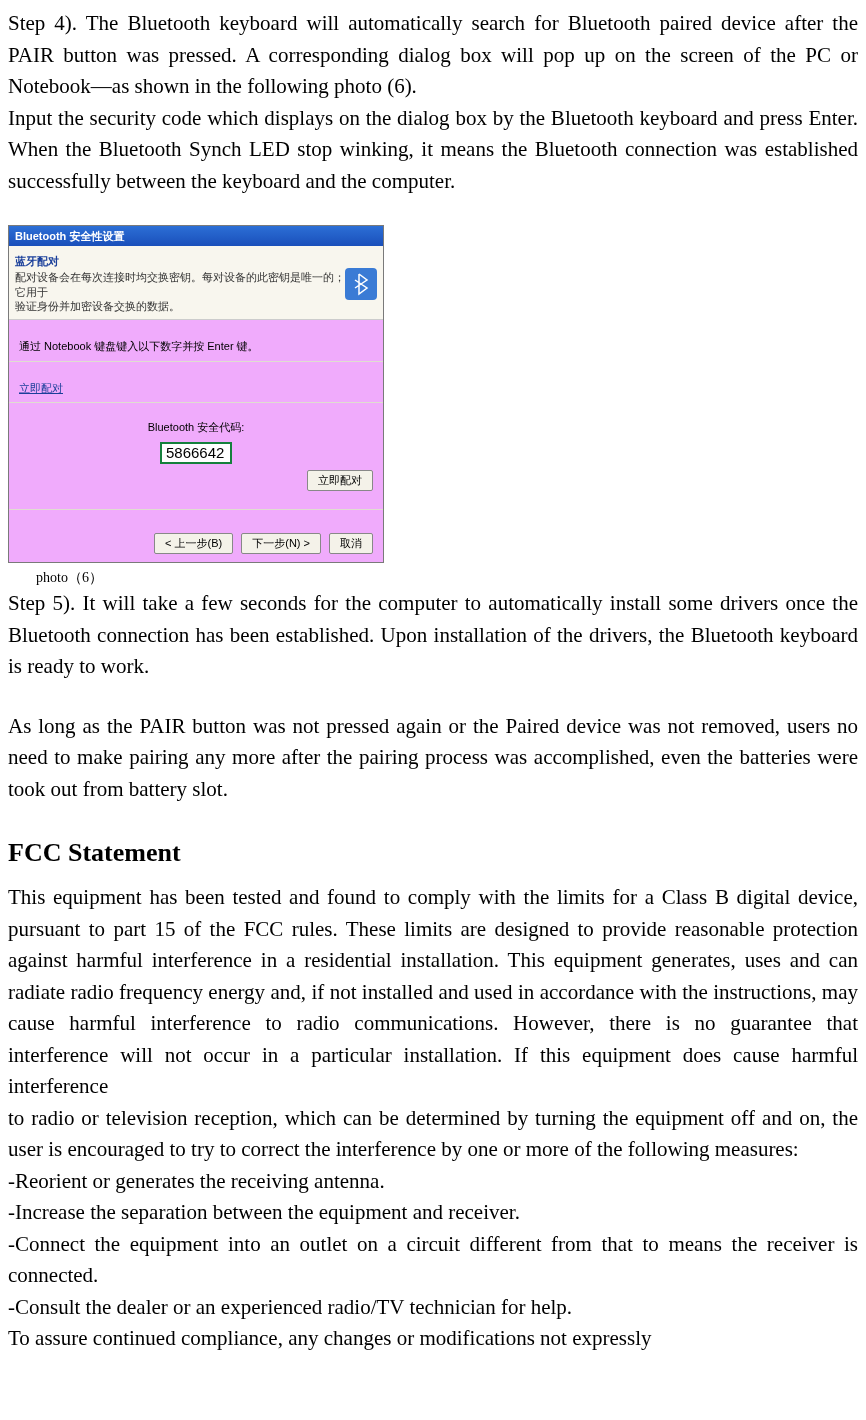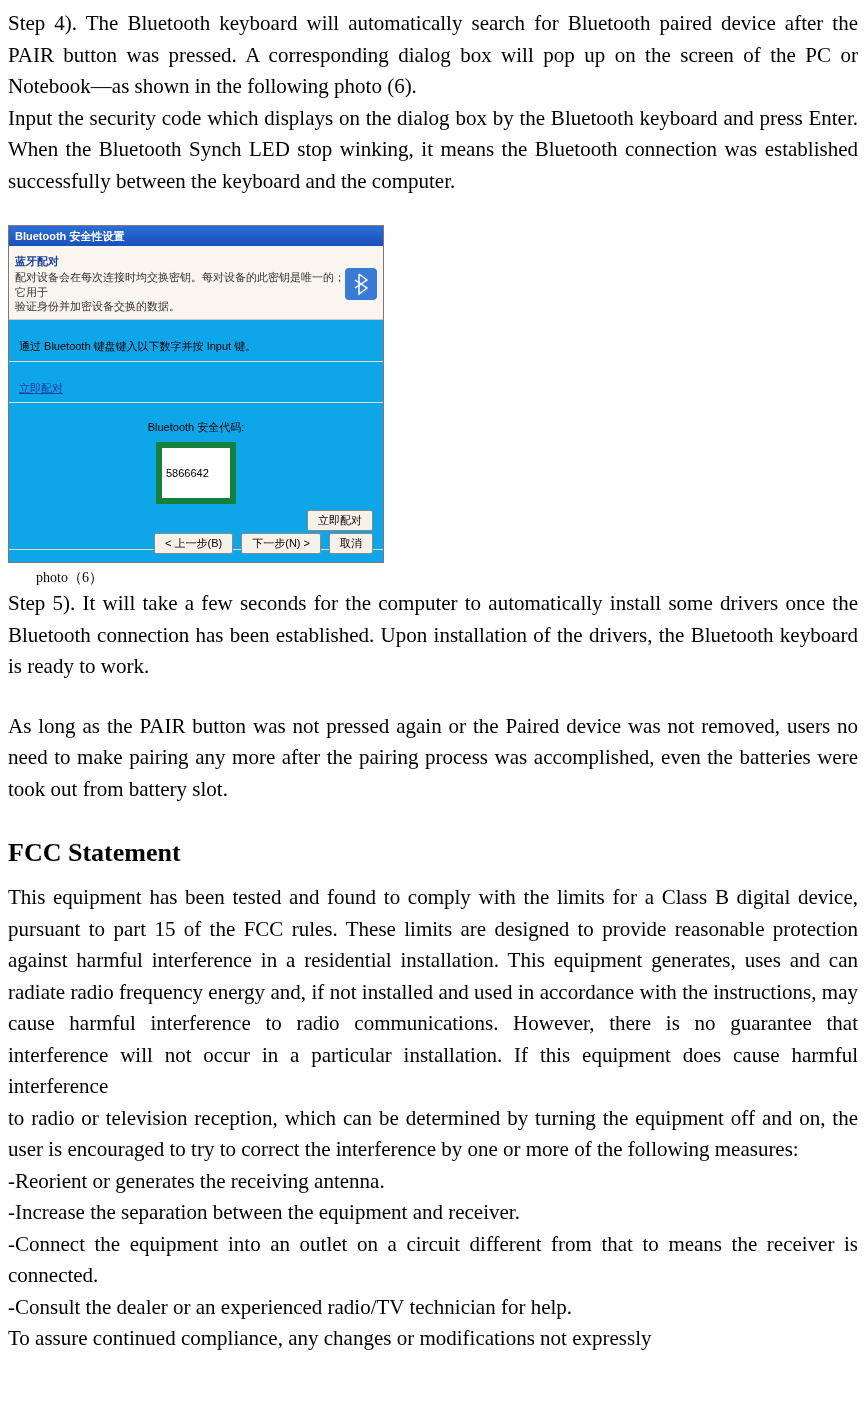--- a/index.html
+++ b/index.html
@@ -20,21 +20,21 @@
     }
     h2 {
       font-size: 26px;
       font-weight: bold;
       margin: 10px 0 10px 0;
     }
     .dialog-box {
       width: 374px;
       height: 336px;
       border: 1px solid #7a7a7a;
-      background: #0ea5e9;
+      background: #f0abfc;
       margin: 14px 0 4px 0;
       font-family: "SimSun", sans-serif;
       font-size: 11px;
       position: relative;
     }
     .titlebar {
       height: 20px;
       background: linear-gradient(to bottom, #2c6fd6, #1a4fba);
       color: #fff;
       font-size: 11px;
@@ -80,24 +80,24 @@
     }
     .code-row {
       padding: 16px 10px 18px 10px;
       border-bottom: 1px solid #e0ddd0;
       display: flex;
       align-items: center;
       gap: 6px;
       flex-direction: column;
     }
     .code-input {
-      border: 6px solid #15803d;
+      border: 2px solid #15803d;
       background: #fff;
-      padding: 18px 4px;
-      font-size: 11px;
+      padding: 2px 4px;
+      font-size: 15px;
       width: 60px;
       height: 14px;
       font-family: inherit;
     }
     .btn {
       font-size: 11px;
       border: 1px solid #888;
       background: #f4f2e9;
       padding: 2px 10px;
       border-radius: 2px;
@@ -133,21 +133,21 @@
       <div class="header-title">蓝牙配对</div>
       <div class="header-desc">配对设备会在每次连接时均交换密钥。每对设备的此密钥是唯一的；它用于</div>
       <div class="header-desc">验证身份并加密设备交换的数据。</div>
     </div>
     <svg class="bt-icon" viewBox="0 0 32 32">
       <rect x="0" y="0" width="32" height="32" rx="4" fill="#3a7bd5"></rect>
       <path d="M14 6 L14 26 L22 20 L10 12 M14 6 L22 12 L10 20" stroke="#fff" stroke-width="1.5" fill="none"></path>
     </svg>
   </div>
   <div class="content-area">
-    <div class="row">通过 Bluetooth 键盘键入以下数字并按 Input 键。</div>
+    <div class="row">通过 Notebook 键盘键入以下数字并按 Enter 键。</div>
     <div class="row">
       <span class="link">立即配对</span>
     </div>
     <div class="code-row">
       <span>Bluetooth 安全代码:</span>
       <input class="code-input" value="5866642" style="">
       <button class="btn pair-btn">立即配对</button>
     </div>
   </div>
   <div class="footer-btns">

